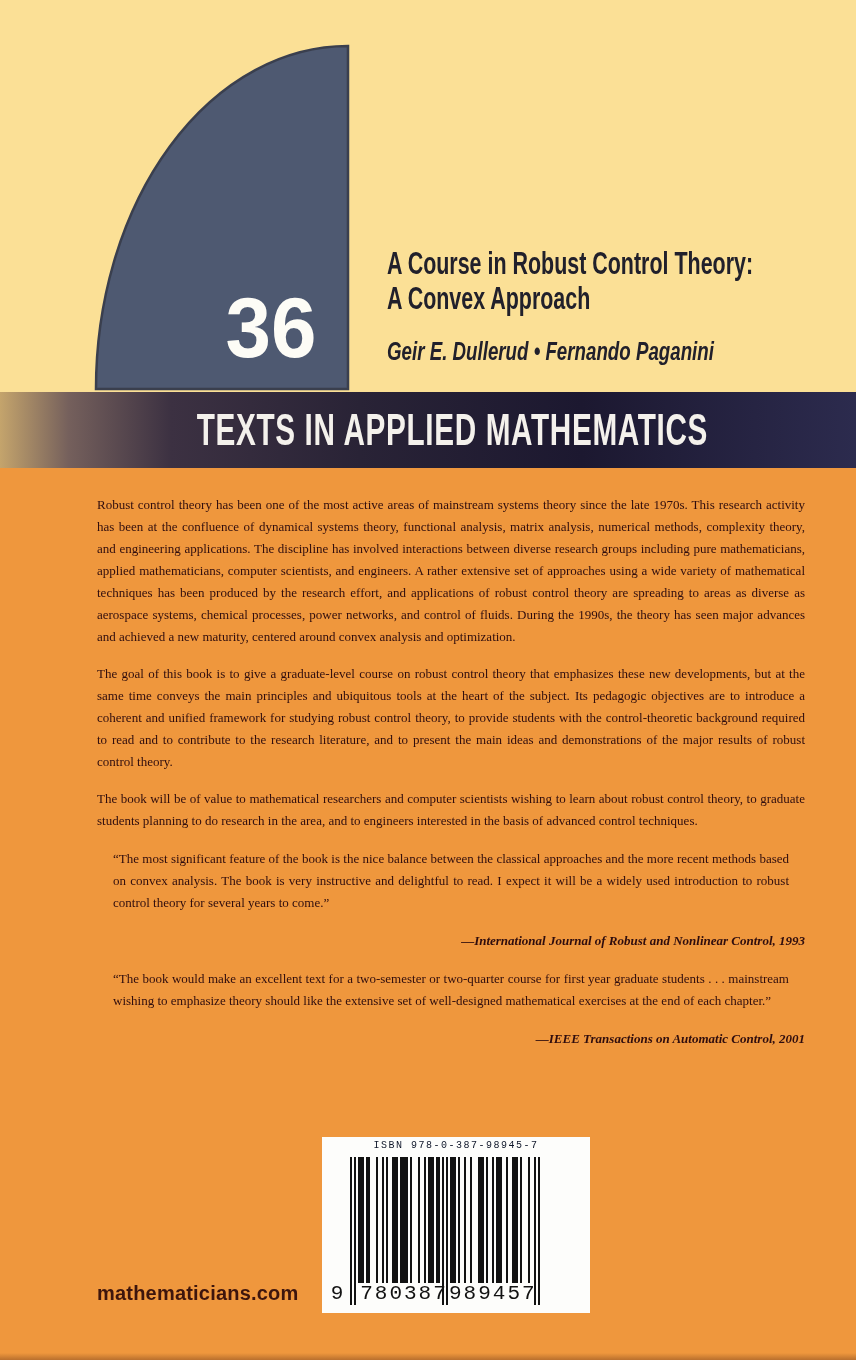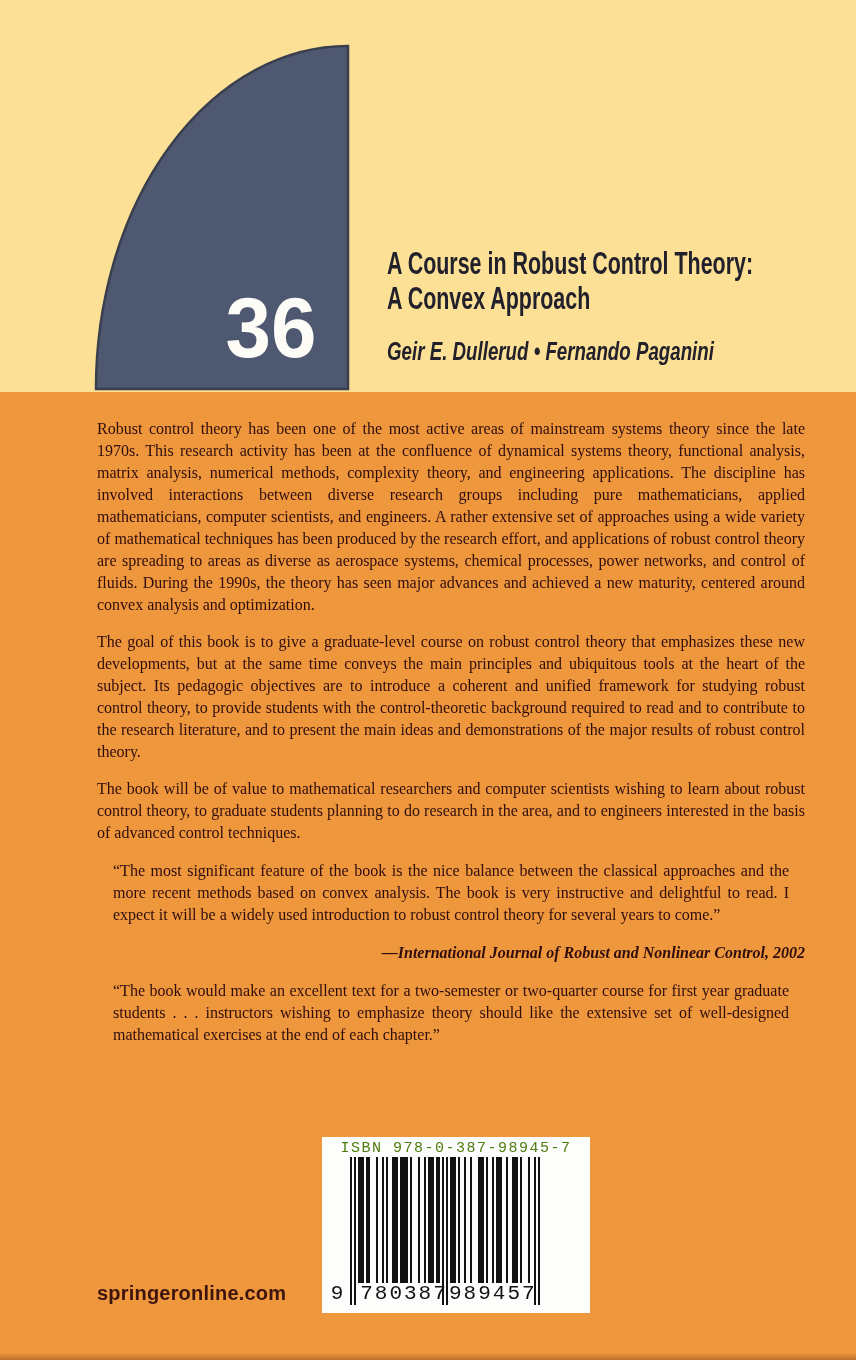--- a/index.html
+++ b/index.html
@@ -34,42 +34,42 @@
   }
   .band-text{
     font-family:"Liberation Sans",sans-serif;font-weight:bold;
     font-size:45px;letter-spacing:1px;color:#f4f1ec;white-space:nowrap;
     transform:translateX(24px) scaleX(.66);
   }
 
   
   .content{
     box-sizing:border-box;padding:26px 51px 0 97px;
-    color:#2f0d0e;font-size:16px;line-height:22px;text-align:justify;
+    color:#2f0d0e;font-size:13px;line-height:22px;text-align:justify;
   }
   .content p{margin:0 0 15px;}
   .content p.quote{margin:16px;}
   .attribution{
     text-align:right;font-style:italic;font-weight:bold;margin:0 0 15px;
   }
 
   
   .website{
     position:absolute;left:97px;top:1282px;
     font-family:"Liberation Sans",sans-serif;font-weight:bold;
     font-size:20px;color:#3d150d;letter-spacing:.2px;
   }
   .barcode-box{
     position:absolute;left:322px;top:1137px;width:268px;height:176px;
     background:#fdfdfb;
   }
   .isbn-label{
     position:absolute;top:3px;left:0;width:100%;text-align:center;
-    font-family:"Liberation Mono",monospace;font-size:15px;
-    letter-spacing:1.5px;color:#4d7c0f;white-space:nowrap;
+    font-family:"Liberation Mono",monospace;font-size:10px;
+    letter-spacing:1.5px;color:#0f172a;white-space:nowrap;
   }
   .bars{position:absolute;left:28px;top:20px;display:flex;}
   .module{width:2px;height:126px;}
   .module.bar{background:#121212;}
   .module.tall{height:148px;}
   .digits{
     position:absolute;top:145px;left:0;width:100%;height:26px;
     font-family:"Liberation Mono",monospace;font-size:21px;color:#121212;
   }
   .d-lead{position:absolute;left:4px;width:22px;text-align:center;}
@@ -94,31 +94,35 @@
     <div class="series-number">36</div>
     <div class="title-block">
       <div class="title">
         <div>A Course in Robust Control Theory:</div>
         <div>A Convex Approach</div>
       </div>
       <div class="authors">Geir E. Dullerud • Fernando Paganini</div>
     </div>
   </header>
 
+  <div class="band">
+    <span class="band-text">TEXTS IN APPLIED MATHEMATICS</span>
+  </div>
 
   <main class="content">
     <p>Robust control theory has been one of the most active areas of mainstream systems theory since the late 1970s. This research activity has been at the confluence of dynamical systems theory, functional analysis, matrix analysis, numerical methods, complexity theory, and engineering applications. The discipline has involved interactions between diverse research groups including pure mathematicians, applied mathematicians, computer scientists, and engineers. A rather extensive set of approaches using a wide variety of mathematical techniques has been produced by the research effort, and applications of robust control theory are spreading to areas as diverse as aerospace systems, chemical processes, power networks, and control of fluids. During the 1990s, the theory has seen major advances and achieved a new maturity, centered around convex analysis and optimization.</p>
     <p>The goal of this book is to give a graduate-level course on robust control theory that emphasizes these new developments, but at the same time conveys the main principles and ubiquitous tools at the heart of the subject. Its pedagogic objectives are to introduce a coherent and unified framework for studying robust control theory, to provide students with the control-theoretic background required to read and to contribute to the research literature, and to present the main ideas and demonstrations of the major results of robust control theory.</p>
     <p>The book will be of value to mathematical researchers and computer scientists wishing to learn about robust control theory, to graduate students planning to do research in the area, and to engineers interested in the basis of advanced control techniques.</p>
     <p class="quote">“The most significant feature of the book is the nice balance between the classical approaches and the more recent methods based on convex analysis. The book is very instructive and delightful to read. I expect it will be a widely used introduction to robust control theory for several years to come.”</p>
-    <div class="attribution">—International Journal of Robust and Nonlinear Control, 2002</div>
-    <p class="quote">“The book would make an excellent text for a two-semester or two-quarter course for first year graduate students . . . instructors wishing to emphasize theory should like the extensive set of well-designed mathematical exercises at the end of each chapter.”</p>
+    <div class="attribution">—International Journal of Robust and Nonlinear Control, 1993</div>
+    <p class="quote">“The book would make an excellent text for a two-semester or two-quarter course for first year graduate students . . . mainstream wishing to emphasize theory should like the extensive set of well-designed mathematical exercises at the end of each chapter.”</p>
+    <div class="attribution">—IEEE Transactions on Automatic Control, 2001</div>
   </main>
 
-  <div class="website">springeronline.com</div>
+  <div class="website">mathematicians.com</div>
 
   <div class="barcode-box">
     <div class="isbn-label">ISBN 978-0-387-98945-7</div>
     <div class="bars" id="bars">
         <div class="module bar tall"></div>
         <div class="module"></div>
         <div class="module bar tall"></div>
         <div class="module"></div>
         <div class="module bar"></div>
         <div class="module bar"></div>

